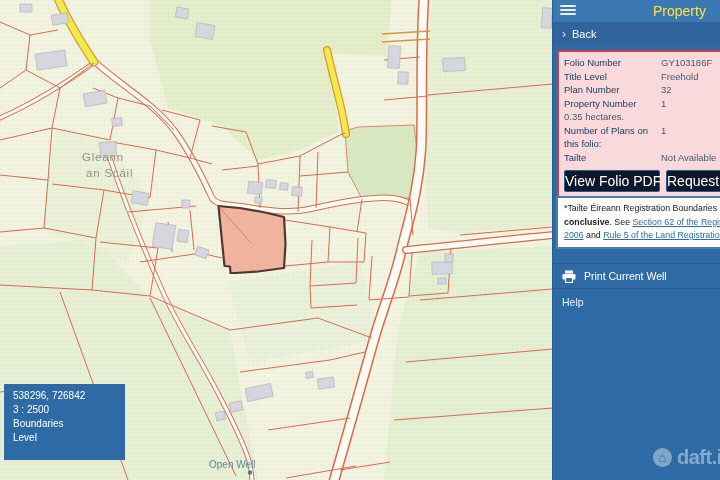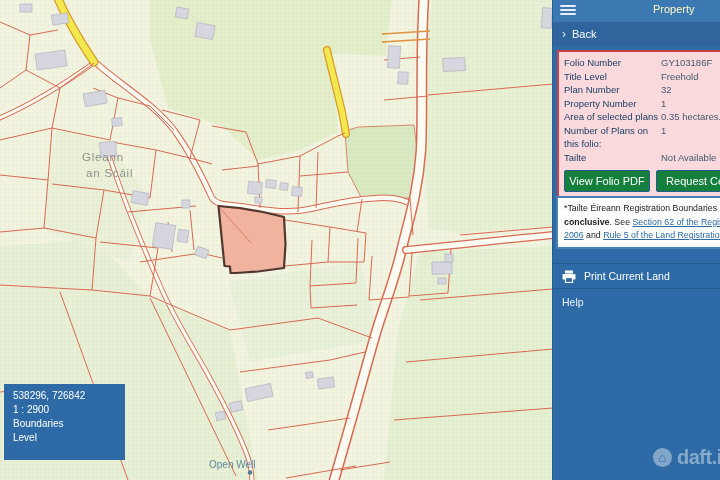--- a/index.html
+++ b/index.html
@@ -13,33 +13,33 @@
   
   .map-info { position:absolute; left:4px; top:384px; width:121px; height:76px;
     background:#2e6ba6; color:#fff; font-size:10px; line-height:14px; padding:5px 4px 4px 9px; }
 
   
   .panel { position:absolute; left:552px; top:0; width:252px; height:480px;
     background:#2e6ba6; border-left:1px solid #275e92; }
   .panel-header { position:absolute; top:0; left:0; width:100%; height:22px; background:#3c78b2; }
   .hamburger { position:absolute; left:7px; top:3px; width:20px; height:16px; cursor:pointer; }
   .hamburger span { display:block; width:16px; height:2.5px; background:#e8eef5; margin:1.5px 0; border-radius:1px; }
-  .panel-title { position:absolute; left:100px; top:3px; font-size:11px; color:#fef9c3; white-space:nowrap; }
+  .panel-title { position:absolute; left:100px; top:3px; font-size:14px; color:#fde047; white-space:nowrap; }
   .back-row { position:absolute; top:22px; left:0; width:100%; height:24px; background:#2f649c;
     color:#fff; font-size:11px; line-height:24px; padding-left:9px; cursor:pointer; }
   .back-row .chev { font-size:12px; margin-right:6px; color:#dce8f4; }
 
   .folio-card { position:absolute; top:50px; left:4px; width:240px;
     background:#f9d9dc; border:2px solid #cb3f48; padding:4px 5px 6px 5px; }
   .frow { display:flex; font-size:9.5px; line-height:13.5px; }
   .frow .lbl { flex:0 0 97px; font-weight:normal; color:#173a5f; }
   .frow .val { flex:1; color:#445a70; }
   .btn-row { display:flex; gap:6px; margin-top:6px; }
-  .pbtn { height:22px; background:#15803d; border:1px solid #265d8f; border-radius:2px;
-    color:#fff; font-size:11px; font-family:"Liberation Sans", sans-serif; white-space:nowrap; cursor:pointer; }
+  .pbtn { height:22px; background:#0f172a; border:1px solid #265d8f; border-radius:2px;
+    color:#fff; font-size:14px; font-family:"Liberation Sans", sans-serif; white-space:nowrap; cursor:pointer; }
   .pbtn.b1 { width:96px; }
   .pbtn.b2 { width:150px; }
 
   .disclaimer { position:absolute; top:196px; left:3px; width:243px; background:#fdfdfd;
     border:2px solid #4a7fb2; padding:4px 6px; font-size:8.8px; line-height:1.55; color:#222; }
   .disclaimer .b { font-weight:bold; }
   .disclaimer .lnk { color:#2d6ca5; text-decoration:underline; cursor:pointer; }
 
   .print-row { position:absolute; top:263px; left:0; width:100%; height:26px;
     border-top:1px solid #255a8c; border-bottom:1px solid #255a8c;
@@ -192,21 +192,21 @@
       <g font-family="Liberation Sans, sans-serif">
         <text x="82" y="161" font-size="11.5" fill="#8f9088" letter-spacing="0.8">Gleann</text>
         <text x="86" y="177" font-size="11.5" fill="#8f9088" letter-spacing="0.8">an Scáil</text>
         <text x="209" y="468" font-size="10" fill="#5f8a9d">Open Well</text>
         <circle cx="250" cy="472.5" r="2.2" fill="#4f7d93"></circle>
       </g>
     </svg>
 
     <div class="map-info">
       <div>538296, 726842</div>
-      <div>1 : 2900</div>
+      <div>3 : 2500</div>
       <div>Boundaries</div>
       <div>Level</div>
     </div>
   </div>
 
   <div class="panel">
 
     <div class="panel-header">
       <div class="hamburger">
         <span></span>
@@ -231,21 +231,20 @@
       </div>
       <div class="frow">
         <span class="lbl">Plan Number</span>
         <span class="val">32</span>
       </div>
       <div class="frow">
         <span class="lbl">Property Number</span>
         <span class="val">1</span>
       </div>
       <div class="frow">
-        <span class="lbl">Area of selected plans</span>
         <span class="val">0.35 hectares.</span>
       </div>
       <div class="frow">
         <span class="lbl">Number of Plans on this folio:</span>
         <span class="val">1</span>
       </div>
       <div class="frow">
         <span class="lbl">Tailte</span>
         <span class="val">Not Available</span>
       </div>
@@ -256,21 +255,21 @@
     </div>
 
     <div class="disclaimer"><span>*Tailte Éireann Registration Boundaries and Area </span><span class="b">are not conclusive</span><span>. See </span><span class="lnk">Section 62 of the Registration of Title Act 2006</span><span> and </span><span class="lnk">Rule 5 of the Land Registration Rules 2012</span></div>
 
     <div class="print-row">
       <svg width="14" height="13" viewBox="0 0 14 13">
         <rect x="3" y="0.5" width="8" height="3" fill="#fff"></rect>
         <rect x="0.5" y="4" width="13" height="5.5" rx="1" fill="#fff"></rect>
         <rect x="3.5" y="7.5" width="7" height="5" fill="#2e6ba6" stroke="#fff" stroke-width="1.2"></rect>
       </svg>
-      <span>Print Current Land</span>
+      <span>Print Current Well</span>
     </div>
 
     <div class="help-row">
       <span>Help</span>
     </div>
 
     <div class="daft-logo">
       <span class="daft-circle">⌂</span>
       <span class="daft-text">daft.ie</span>
     </div>

